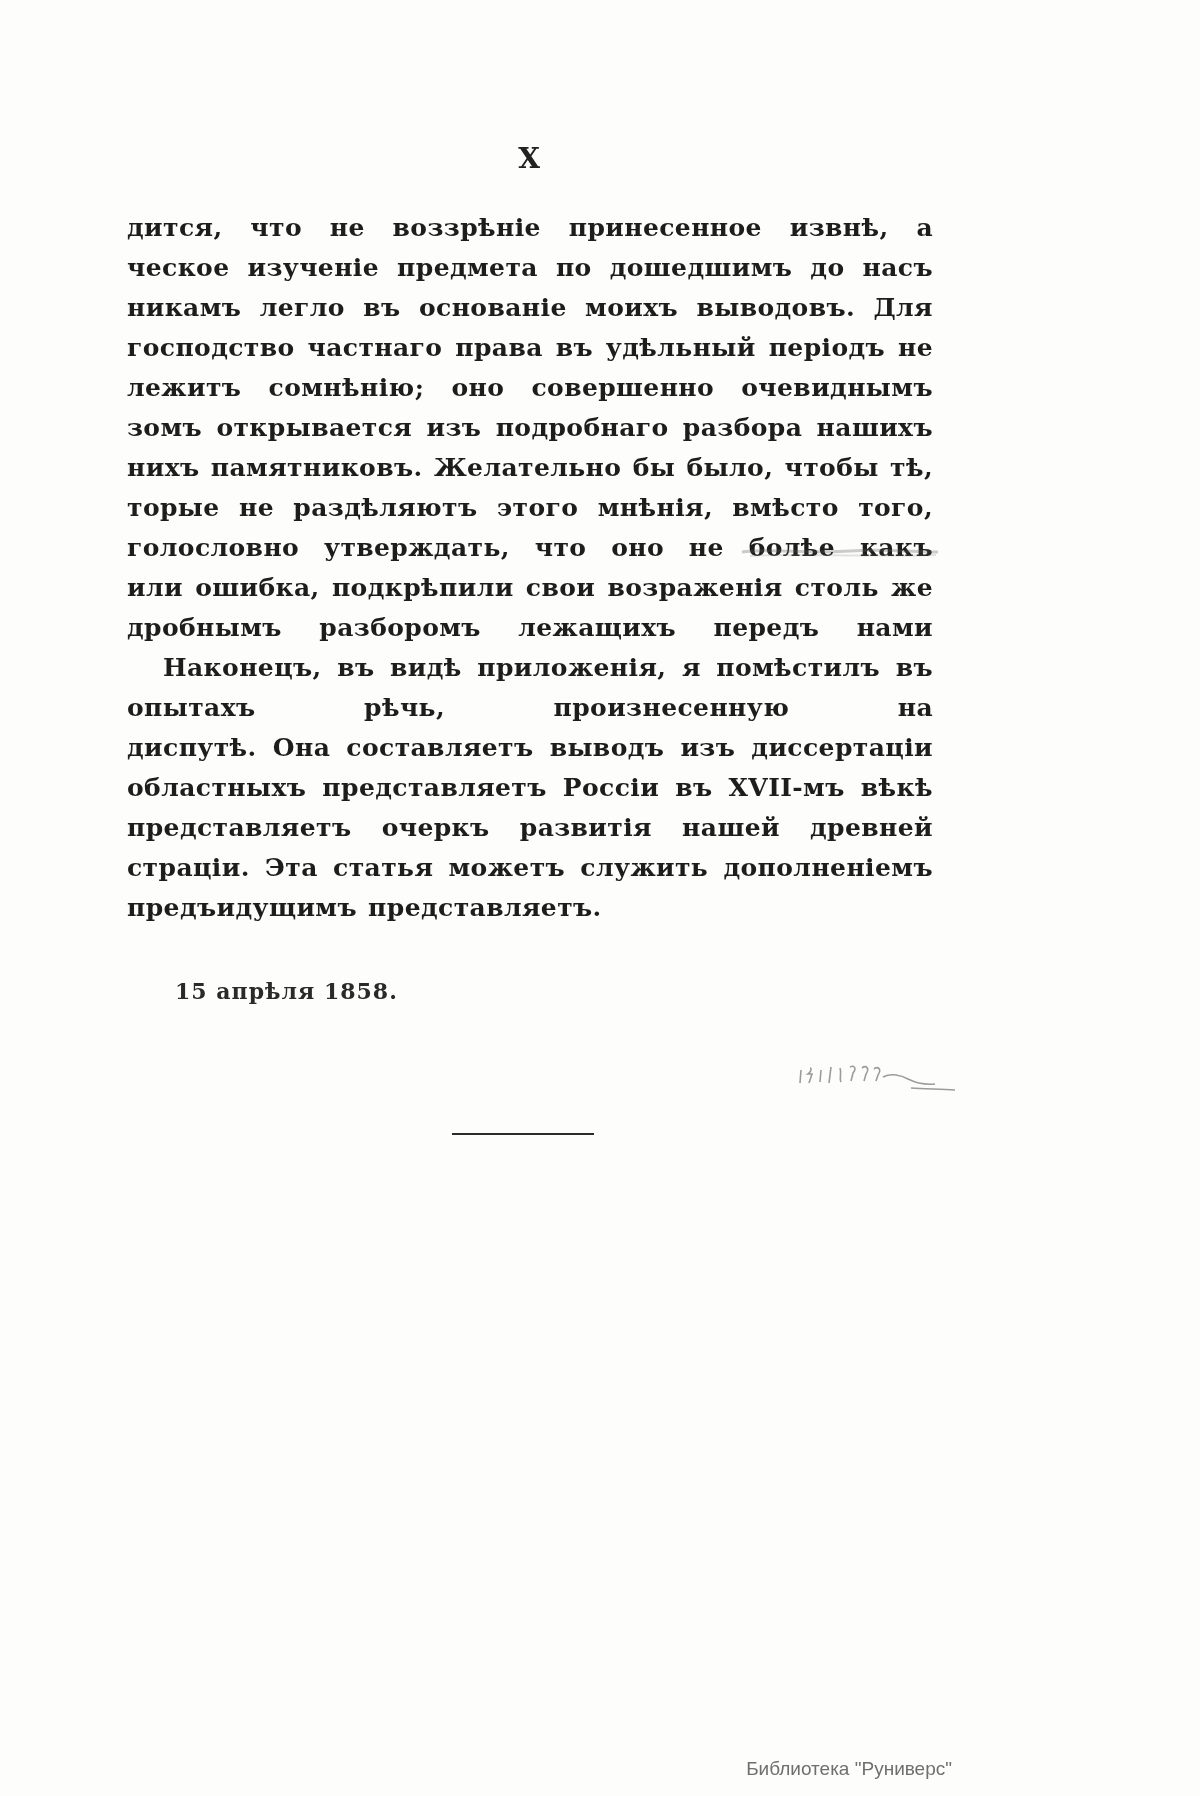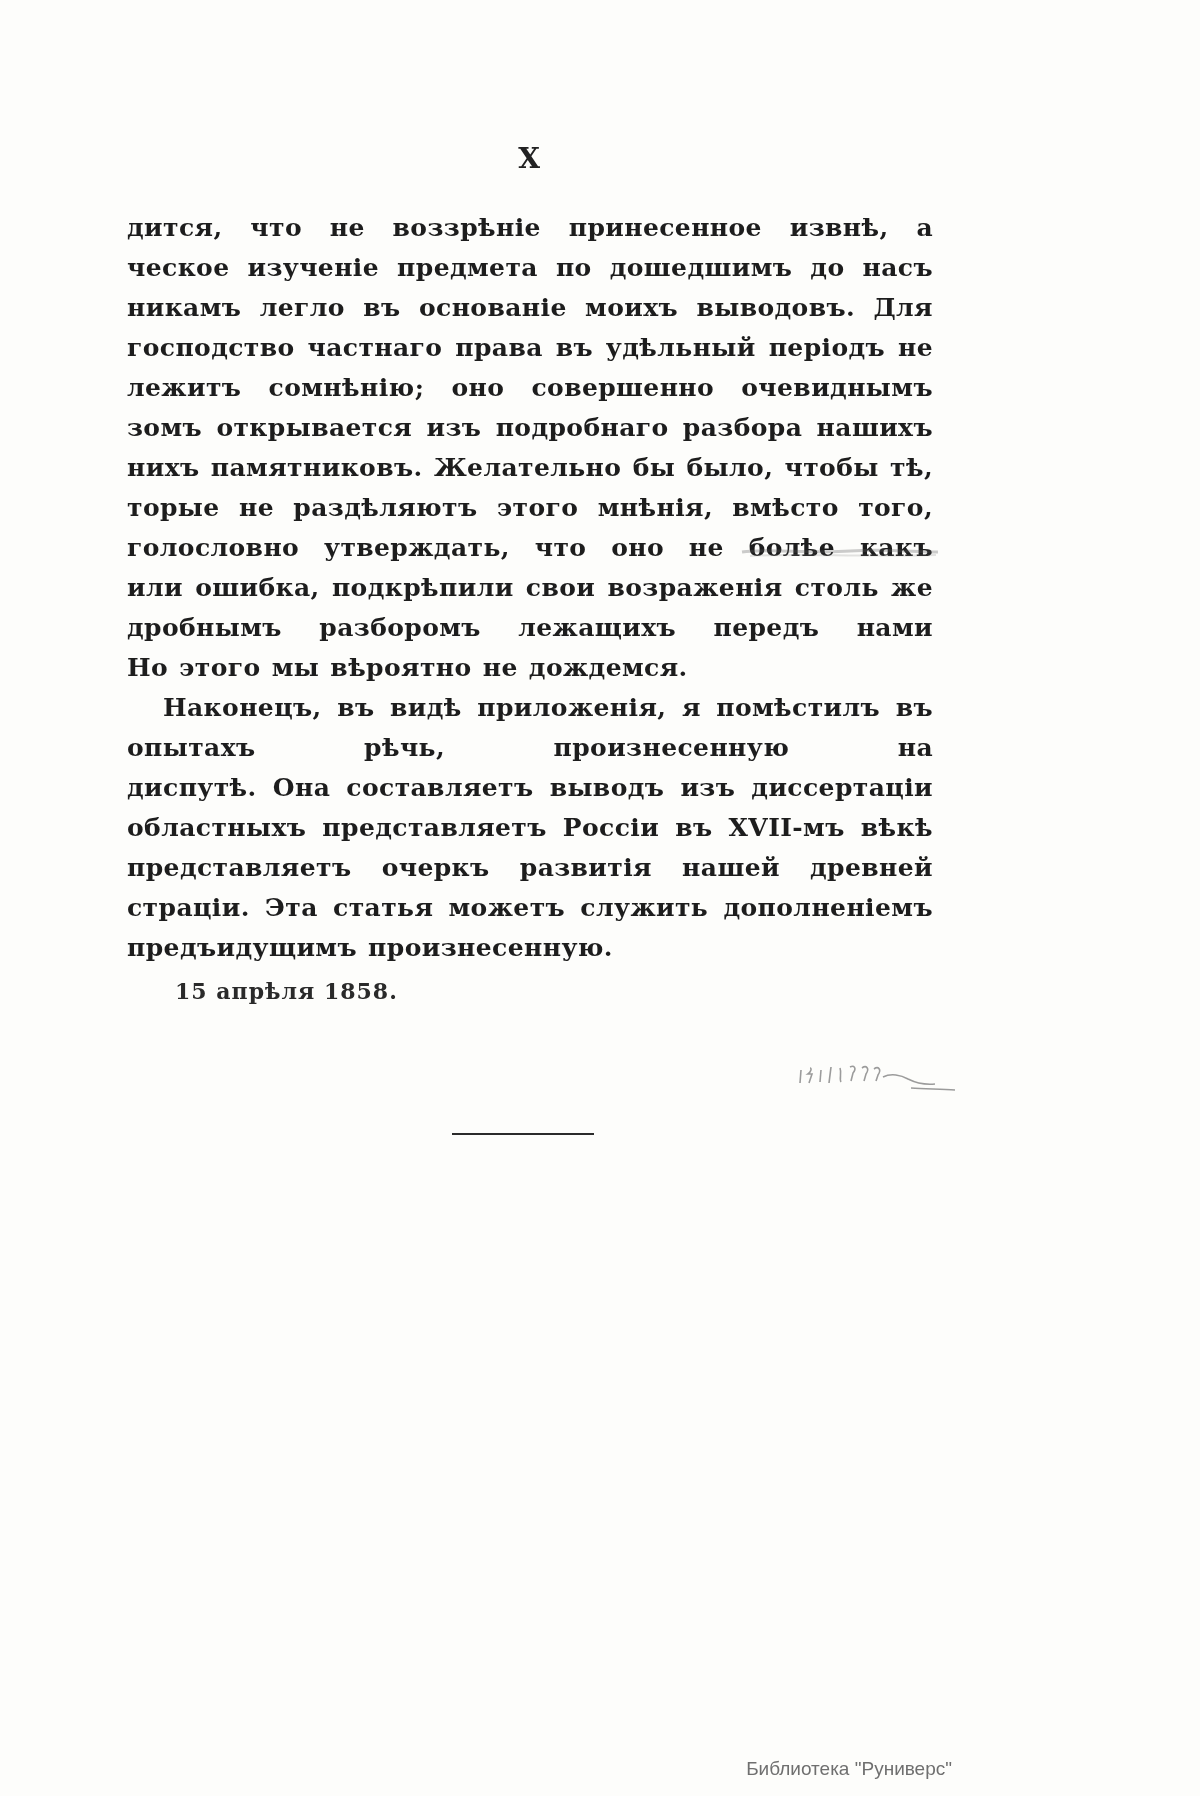--- a/index.html
+++ b/index.html
@@ -107,28 +107,27 @@
       <div class="line">ческое изученіе предмета по дошедшимъ до насъ источ-</div>
       <div class="line">никамъ легло въ основаніе моихъ выводовъ. Для меня</div>
       <div class="line">господство частнаго права въ удѣльный періодъ не под-</div>
       <div class="line">лежитъ сомнѣнію; оно совершенно очевиднымъ обра-</div>
       <div class="line">зомъ открывается изъ подробнаго разбора нашихъ древ-</div>
       <div class="line">нихъ памятниковъ. Желательно бы было, чтобы тѣ, ко-</div>
       <div class="line">торые не раздѣляютъ этого мнѣнія, вмѣсто того, чтобы</div>
       <div class="line">голословно утверждать, что оно не болѣе какъ мечта,</div>
       <div class="line">или ошибка, подкрѣпили свои возраженія столь же по-</div>
       <div class="line">дробнымъ разборомъ лежащихъ передъ нами грамотъ.</div>
-      <div class="line last">Но этого мы вѣроятно не дождемся.</div>
       <div class="line indent">Наконецъ, въ видѣ приложенія, я помѣстилъ въ этихъ</div>
       <div class="line">опытахъ рѣчь, произнесенную на университетскомъ</div>
       <div class="line">диспутѣ. Она составляетъ выводъ изъ диссертаціи Объ</div>
       <div class="line">областныхъ представляетъ Россіи въ XVII-мъ вѣкѣ и</div>
       <div class="line">представляетъ очеркъ развитія нашей древней админи-</div>
       <div class="line">страціи. Эта статья можетъ служить дополненіемъ къ</div>
-      <div class="line last">предъидущимъ произнесенную.</div>
+      <div class="line last">предъидущимъ представляетъ.</div>
     </div>
 
   <svg class="smudge" viewBox="0 0 200 24" xmlns="http://www.w3.org/2000/svg">
     <path d="M2 12 C 30 8, 70 14, 110 11 C 150 8, 180 13, 198 12" stroke="#5a5a5a" stroke-width="3" fill="none" opacity="0.30"></path>
     <path d="M10 16 C 50 13, 120 17, 196 15" stroke="#7a7a7a" stroke-width="2" fill="none" opacity="0.20"></path>
   </svg>
 
   <div class="date-line">15 апрѣля 1858.</div>
 
   <svg class="scribble" viewBox="0 0 165 36" xmlns="http://www.w3.org/2000/svg">

